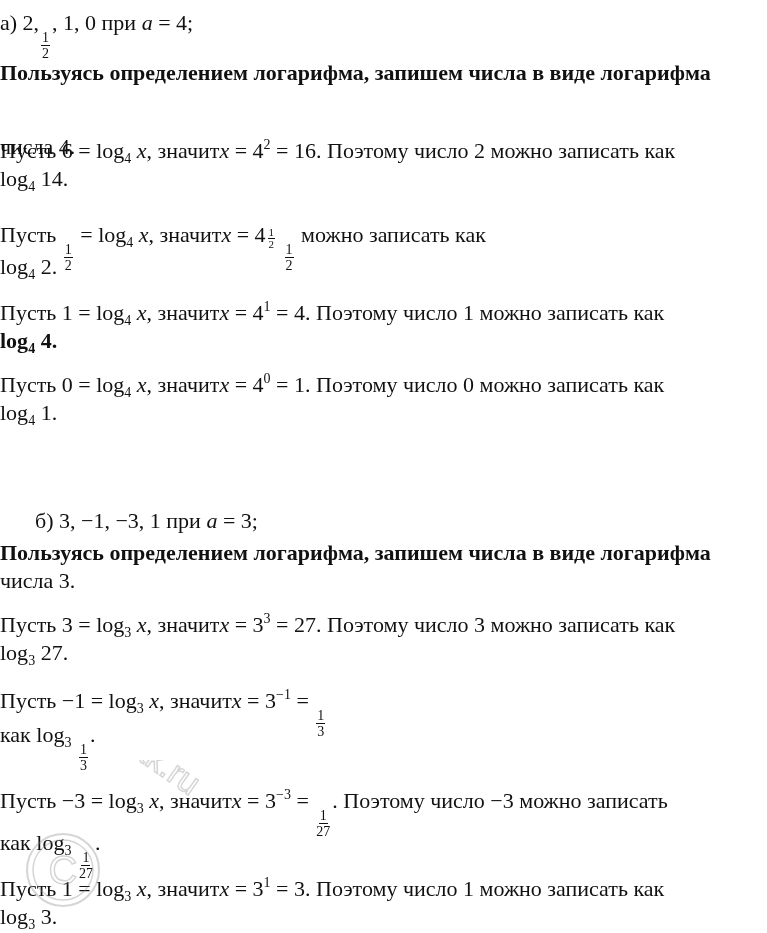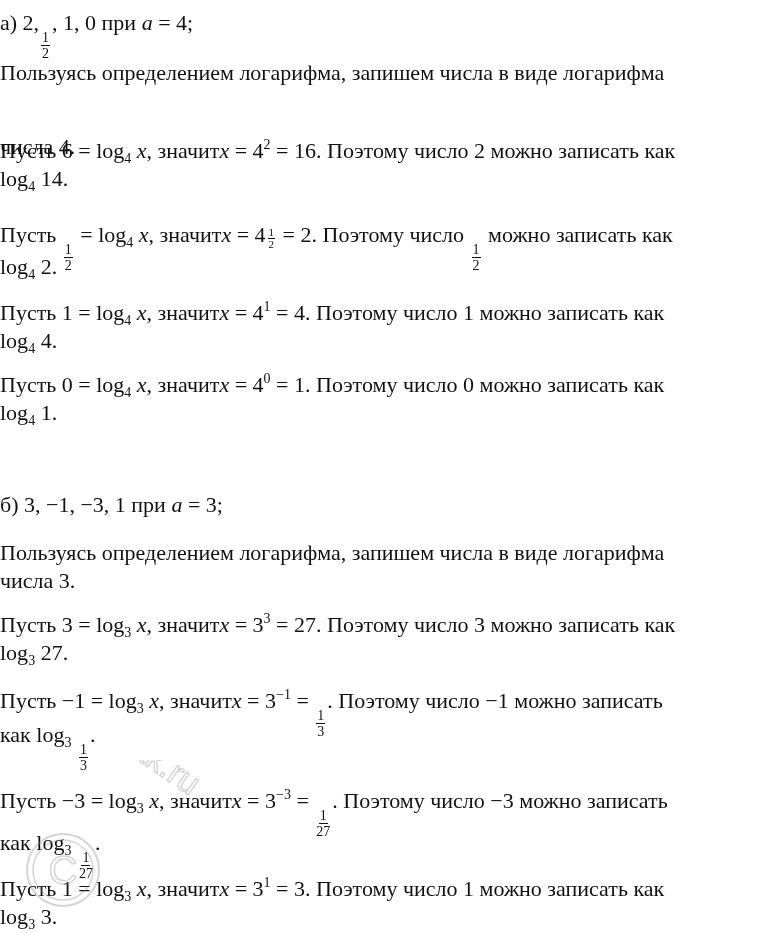--- a/index.html
+++ b/index.html
@@ -3,21 +3,21 @@
 <meta charset="utf-8">
 <style>
   html, body { margin:0; padding:0; background:#ffffff; }
   body {
     width:767px; height:933px; position:relative; overflow:hidden;
     font-family:"Liberation Serif", "DejaVu Serif", serif;
     color:#111; font-size:22px;
   }
   .page { position:absolute; left:0; top:0; width:767px; }
   .line { position:absolute; left:0; white-space:nowrap; line-height:26px; height:30px; }
-  .just { display:flex; justify-content:space-between; width:767px; }
+  .just { display:flex; justify-content:space-between; width:767px;font-weight:bold; }
   .it { font-style:italic; }
   sub { font-size:14px; vertical-align:-5px; line-height:0; }
   sup { font-size:14px; vertical-align:9px; line-height:0; }
   .frac { display:inline-flex; flex-direction:column; align-items:center; vertical-align:-12px; font-size:14px; line-height:15px; margin:0 2px; }
   .frac .num { border-bottom:1px solid #111; padding:0 1px; }
   .frac.sm { font-size:11px; line-height:11px; vertical-align:6px; }
   .watermark {
     position:absolute; left:18px; top:760px; width:190px; height:170px;
     pointer-events:none; opacity:0.35;
   }
@@ -58,55 +58,54 @@
     <span class="frac">
         <span class="num">1</span>
         <span>2</span>
       </span>
     <span>= log</span><sub>4</sub>
     <span class="it">x</span><span>, значит</span><span class="it">x</span>
     <span>= 4</span><span class="frac sm">
         <span class="num">1</span>
         <span>2</span>
       </span>
-    <span>= 2. Поэтому число</span>
     <span class="frac">
         <span class="num">1</span>
         <span>2</span>
       </span>
     <span>можно записать как</span>
   </div>
   <div class="line" style="top:254px;">
     <span>log</span><sub>4</sub>
     <span>2.</span>
   </div>
 
   <div class="line" style="top:300px;">
     <span>Пусть 1 = log</span><sub>4</sub>
     <span class="it">x</span><span>, значит</span><span class="it">x</span>
     <span>= 4</span><sup>1</sup>
     <span>= 4. Поэтому число 1 можно записать как</span>
   </div>
-  <div class="line" style="top:328px;">
+  <div class="line" style="top:328px;font-weight:bold;">
     <span>log</span><sub>4</sub>
     <span>4.</span>
   </div>
 
   <div class="line" style="top:372px;">
     <span>Пусть 0 = log</span><sub>4</sub>
     <span class="it">x</span><span>, значит</span><span class="it">x</span>
     <span>= 4</span><sup>0</sup>
     <span>= 1. Поэтому число 0 можно записать как</span>
   </div>
   <div class="line" style="top:400px;text-align:right;">
     <span>log</span><sub>4</sub>
     <span>1.</span>
   </div>
 
-  <div class="line" style="top:492px;">
+  <div class="line" style="top:508px;margin-left:35px;">
     <span>б)</span>
     <span>3, −1, −3, 1 при</span>
     <span class="it">a</span>
     <span>= 3;</span>
   </div>
 
   <div class="line just" style="top:540px;">
       <span>Пользуясь определением логарифма, запишем числа в виде логарифма</span>
     </div>
   <div class="line" style="top:568px;"><span>числа 3.</span></div>
@@ -123,21 +122,21 @@
   </div>
 
   <div class="line" style="top:688px;">
     <span>Пусть −1 = log</span><sub>3</sub>
     <span class="it">x</span><span>, значит</span><span class="it">x</span>
     <span>= 3</span><sup>−1</sup>
     <span>=</span>
     <span class="frac">
         <span class="num">1</span>
         <span>3</span>
-      </span><span>. Поэтому число −1 можно записать</span>
+      </span>
   </div>
   <div class="line" style="top:722px;">
     <span>как log</span><sub>3</sub>
     <span class="frac">
         <span class="num">1</span>
         <span>3</span>
       </span><span>.</span>
   </div>
 
   <div class="line" style="top:788px;">

